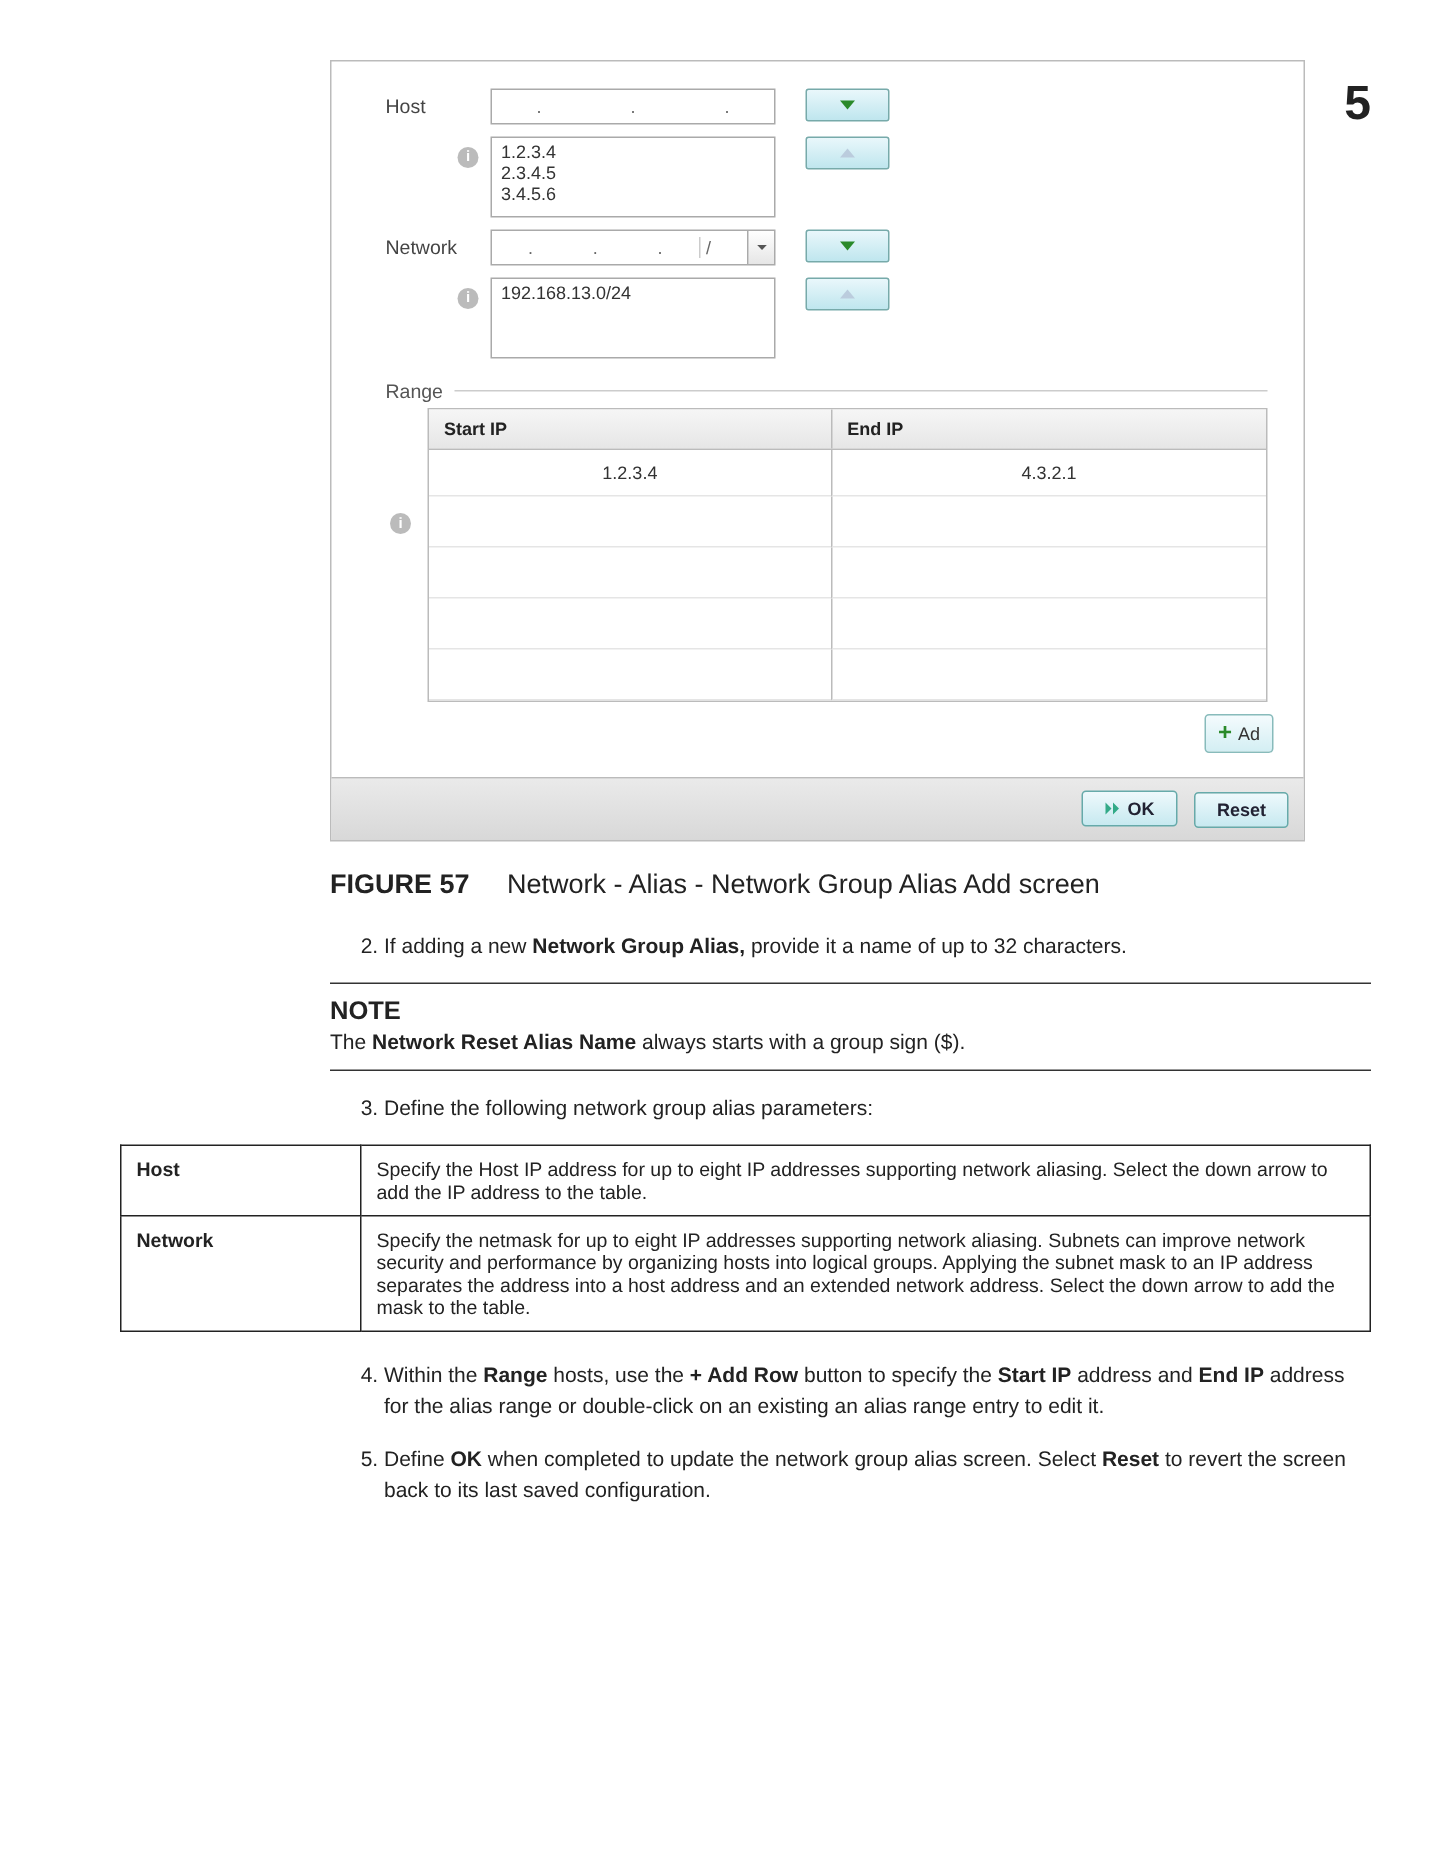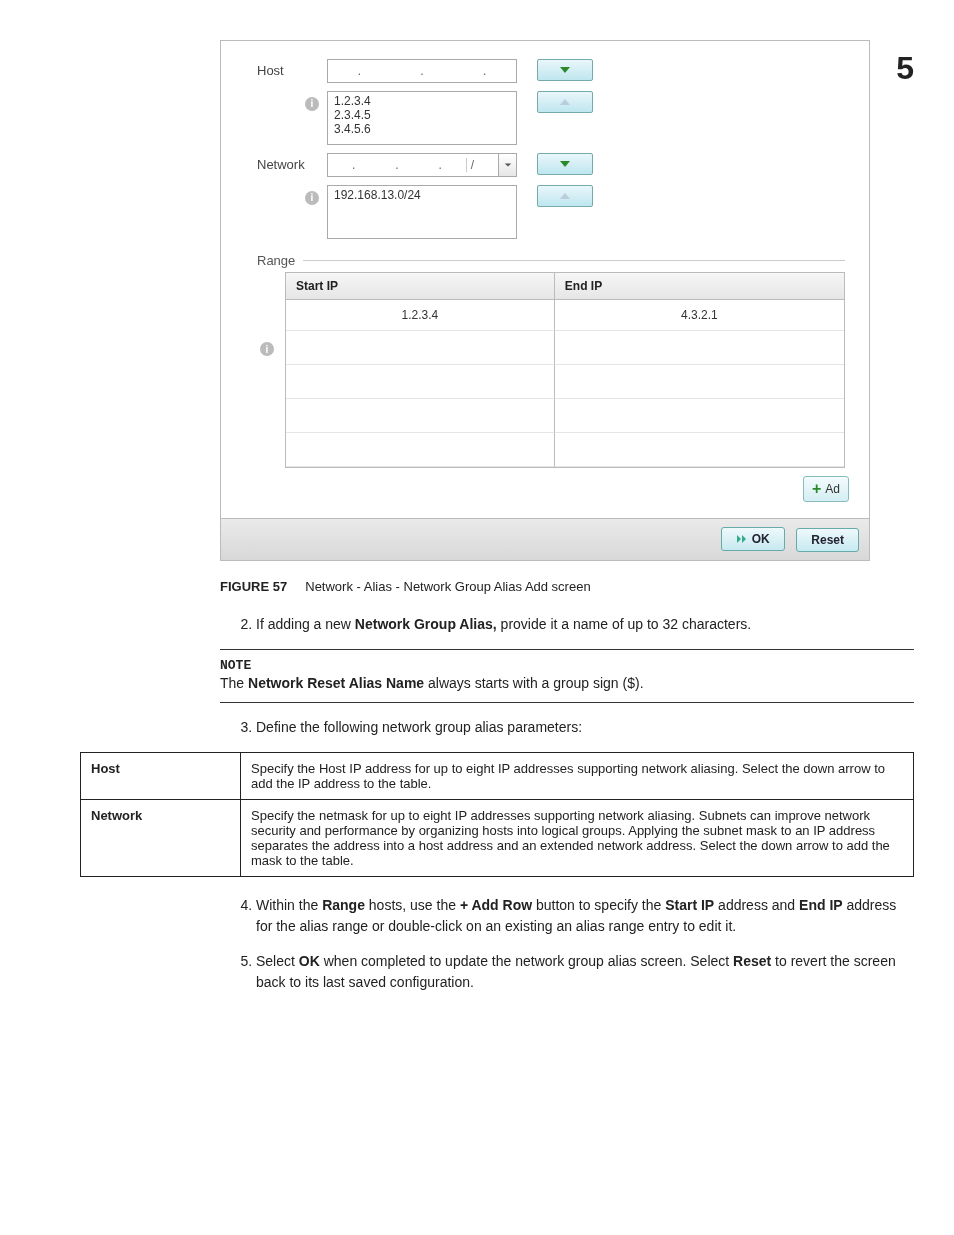--- a/index.html
+++ b/index.html
@@ -30,27 +30,27 @@
   .colend { width: 52%; border-left:1px solid #bbb; }
   .rangerow { display:flex; font-size:12px; color:#333; }
   .rangerow > div { padding: 8px 10px; text-align:center; border-bottom:1px solid #e5e5e5; }
   .rangeblank { height: 34px; }
   .addrowbar { text-align:right; padding:8px 0 6px 0; margin-right:-4px; }
   .addrowbtn { display:inline-flex; align-items:center; border:1px solid #8bb; background:linear-gradient(#f4fbfd,#d3eef3); border-radius:3px; padding:3px 8px; font-size:12px; color:#333; }
   .addrowbtn .plus { color:#2a8a2a; font-weight:bold; font-size:16px; margin-right:4px; }
   .footerbar { background:linear-gradient(#eaeaea,#d8d8d8); border-top:1px solid #bbb; padding:8px 10px; text-align:right; }
   .fbtn { display:inline-flex; align-items:center; border:1px solid #6aa; background:linear-gradient(#eef9fc,#c7e9f0); border-radius:3px; padding:4px 14px; font-size:12px; font-weight:bold; color:#223; margin-left:8px; }
   .fbtn svg { margin-right:4px; }
-  .figcap { margin-left: 140px; font-size: 13px; margin-bottom: 20px; }
+  .figcap { margin-left: 140px; font-size: 18px; margin-bottom: 20px; }
   .figcap strong { font-weight: bold; }
   .steps { margin-left: 140px; }
   .steplist { list-style: decimal; margin-left: 36px; }
   .steplist li { margin-bottom: 14px; line-height: 1.5; font-size: 14px; }
   .notebox { margin: 14px 0 14px 140px; border-top:1px solid #333; border-bottom:1px solid #333; padding:8px 0; }
-  .notebox .notehead { font-weight:bold; font-size:13px;font-family:Liberation Mono, monospace; }
+  .notebox .notehead { font-weight:bold; font-size:17px; }
   .notebox .notetext { font-size:14px; line-height:1.5; }
   table.paramtbl { border-collapse: collapse; width: 100%; margin: 6px 0 18px 0; font-size: 13px; }
   table.paramtbl td, table.paramtbl th { border:1px solid #222; padding: 8px 10px; vertical-align: top; text-align:left; }
   table.paramtbl th { width: 160px; font-weight:bold; }
   .cidrbox { display:flex; align-items:center; border:1px solid #aaa; width:190px; height:24px; background:#fff; font-size:12px; color:#666; }
   .cidrbox .ippart { flex:1; display:flex; justify-content:space-around; padding:0 4px; }
   .cidrbox .slash { padding:0 4px; border-left:1px solid #ccc; }
   .cidrbox .dd { width:18px; height:22px; border-left:1px solid #aaa; display:flex; align-items:center; justify-content:center; background:linear-gradient(#fff,#e6e6e6); }
   .cidrbox .dd svg { width:8px; height:8px; fill:#555; }
 </style>
@@ -222,17 +222,17 @@
     </tr>
   </tbody>
     </table>
 
   <div class="steps">
     <ol class="steplist" start="4">
       <li>
         <span>Within the </span><strong>Range</strong><span> hosts, use the </span><strong>+ Add Row</strong><span> button to specify the </span><strong>Start IP</strong><span> address and </span><strong>End IP</strong><span> address for the alias range or double-click on an existing an alias range entry to edit it.</span>
       </li>
       <li>
-        <span>Select </span><strong>OK</strong><span> when completed to update the network group alias screen. Select </span><strong>Reset</strong><span> to revert the screen back to its last saved configuration.</span>
+        <span>Define </span><strong>OK</strong><span> when completed to update the network group alias screen. Select </span><strong>Reset</strong><span> to revert the screen back to its last saved configuration.</span>
       </li>
     </ol>
   </div>
 </div>
 
 </body></html>

